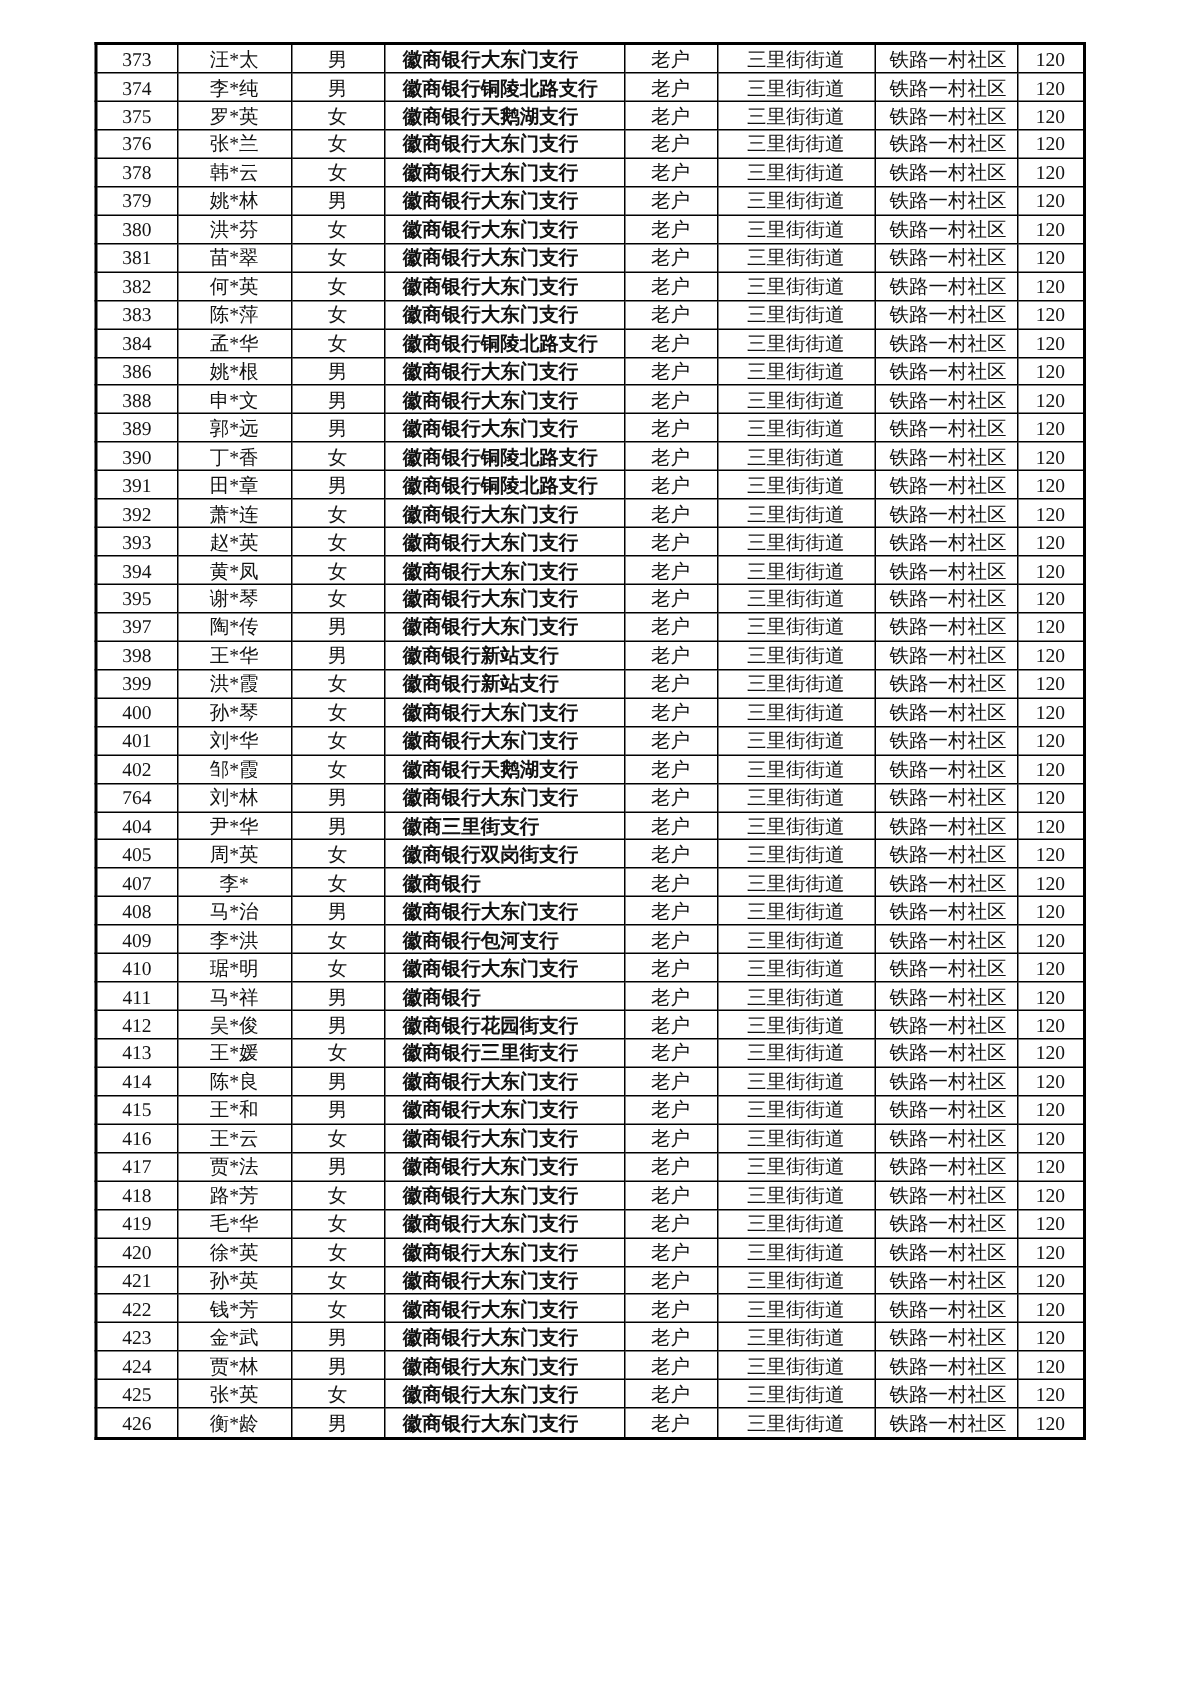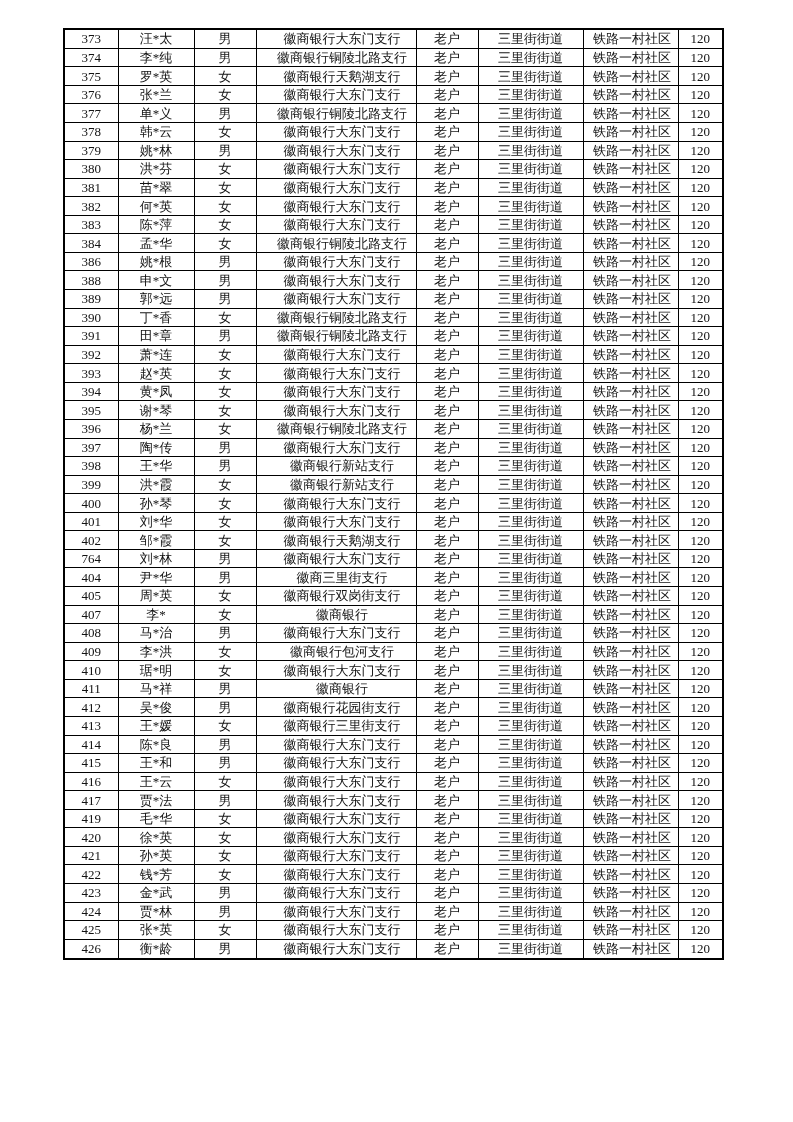--- a/index.html
+++ b/index.html
@@ -34,21 +34,21 @@
     font-size: 13px;
     line-height: 1;
     color: #121212;
     text-align: center;
     vertical-align: middle;
     padding: 0;
     overflow: hidden;
     white-space: nowrap;
   }
   
-  table.roster td.c3 { text-align: center; padding-left: 12px; }
+  table.roster td.c3 { text-align: left; padding-left: 12px; font-weight: bold; }
   table.roster td.c6 { text-align: center; padding-left: 3px; letter-spacing: 0; }
   col.w0 { width: 54px; }
   col.w1 { width: 76px; }
   col.w2 { width: 62px; }
   col.w3 { width: 160px; }
   col.w4 { width: 62px; }
   col.w5 { width: 105px; }
   col.w6 { width: 95px; }
   col.w7 { width: 45px; }
 </style>
@@ -102,30 +102,20 @@
           <td class="c0">376</td>
           <td class="c1">张*兰</td>
           <td class="c2">女</td>
           <td class="c3">徽商银行大东门支行</td>
           <td class="c4">老户</td>
           <td class="c5">三里街街道</td>
           <td class="c6">铁路一村社区</td>
           <td class="c7">120</td>
         </tr>
         <tr>
-          <td class="c0">377</td>
-          <td class="c1">单*义</td>
-          <td class="c2">男</td>
-          <td class="c3">徽商银行铜陵北路支行</td>
-          <td class="c4">老户</td>
-          <td class="c5">三里街街道</td>
-          <td class="c6">铁路一村社区</td>
-          <td class="c7">120</td>
-        </tr>
-        <tr>
           <td class="c0">378</td>
           <td class="c1">韩*云</td>
           <td class="c2">女</td>
           <td class="c3">徽商银行大东门支行</td>
           <td class="c4">老户</td>
           <td class="c5">三里街街道</td>
           <td class="c6">铁路一村社区</td>
           <td class="c7">120</td>
         </tr>
         <tr>
@@ -272,30 +262,20 @@
           <td class="c0">395</td>
           <td class="c1">谢*琴</td>
           <td class="c2">女</td>
           <td class="c3">徽商银行大东门支行</td>
           <td class="c4">老户</td>
           <td class="c5">三里街街道</td>
           <td class="c6">铁路一村社区</td>
           <td class="c7">120</td>
         </tr>
         <tr>
-          <td class="c0">396</td>
-          <td class="c1">杨*兰</td>
-          <td class="c2">女</td>
-          <td class="c3">徽商银行铜陵北路支行</td>
-          <td class="c4">老户</td>
-          <td class="c5">三里街街道</td>
-          <td class="c6">铁路一村社区</td>
-          <td class="c7">120</td>
-        </tr>
-        <tr>
           <td class="c0">397</td>
           <td class="c1">陶*传</td>
           <td class="c2">男</td>
           <td class="c3">徽商银行大东门支行</td>
           <td class="c4">老户</td>
           <td class="c5">三里街街道</td>
           <td class="c6">铁路一村社区</td>
           <td class="c7">120</td>
         </tr>
         <tr>
@@ -475,20 +455,30 @@
           <td class="c3">徽商银行大东门支行</td>
           <td class="c4">老户</td>
           <td class="c5">三里街街道</td>
           <td class="c6">铁路一村社区</td>
           <td class="c7">120</td>
         </tr>
         <tr>
           <td class="c0">417</td>
           <td class="c1">贾*法</td>
           <td class="c2">男</td>
+          <td class="c3">徽商银行大东门支行</td>
+          <td class="c4">老户</td>
+          <td class="c5">三里街街道</td>
+          <td class="c6">铁路一村社区</td>
+          <td class="c7">120</td>
+        </tr>
+        <tr>
+          <td class="c0">418</td>
+          <td class="c1">路*芳</td>
+          <td class="c2">女</td>
           <td class="c3">徽商银行大东门支行</td>
           <td class="c4">老户</td>
           <td class="c5">三里街街道</td>
           <td class="c6">铁路一村社区</td>
           <td class="c7">120</td>
         </tr>
         <tr>
           <td class="c0">419</td>
           <td class="c1">毛*华</td>
           <td class="c2">女</td>

